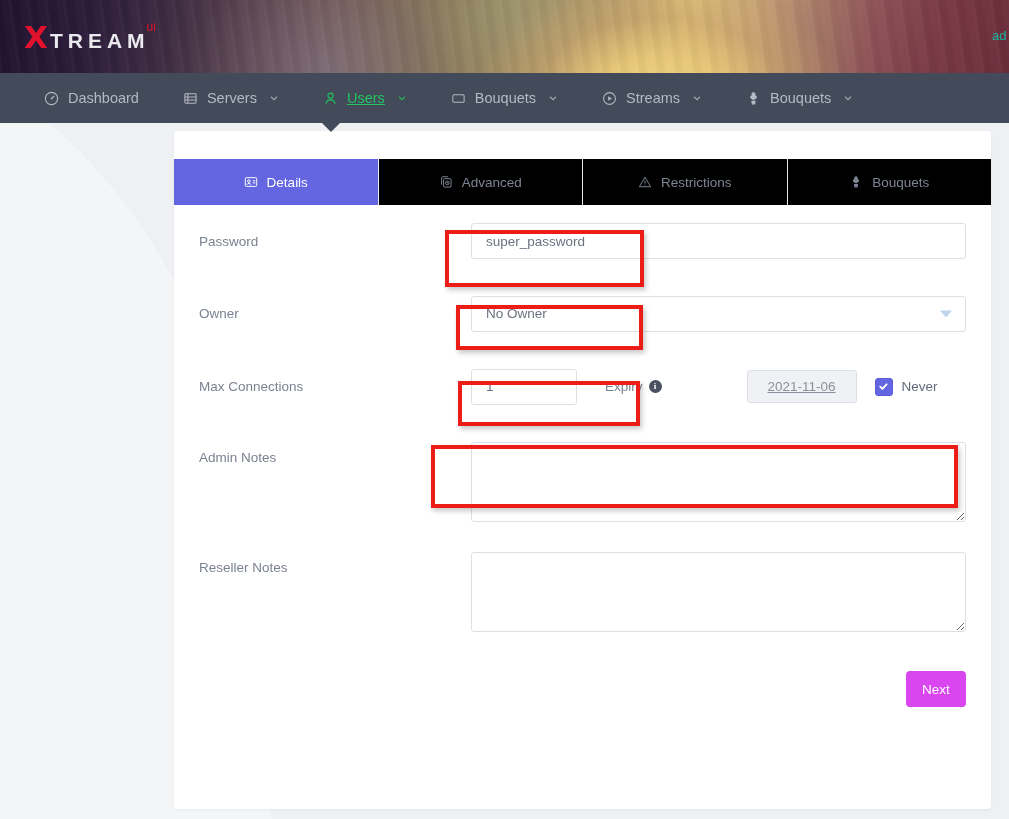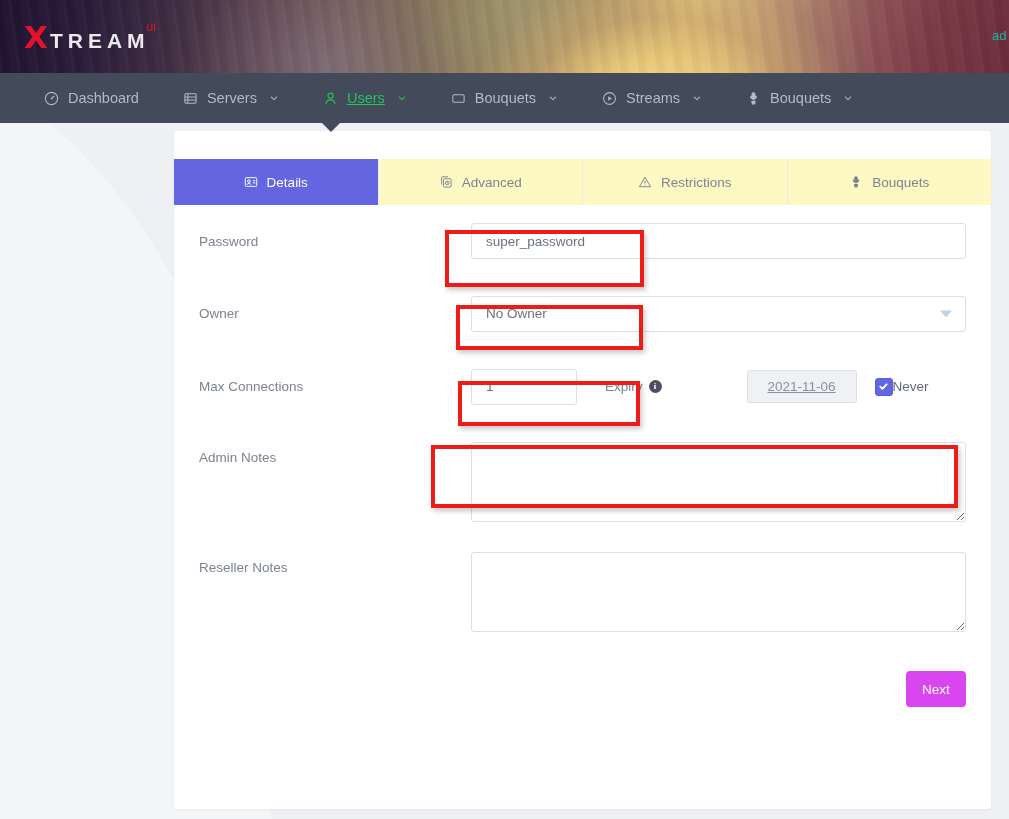--- a/index.html
+++ b/index.html
@@ -137,21 +137,21 @@
     border-radius: 3px;
     box-shadow: 0 1px 3px rgba(40,50,80,0.06);
     overflow: hidden;
   }
 
   
   .tabs {
     display: flex;
     height: 46px;
     margin-top: 28px;
-    background: #fef9c3;
+    background: #000000;
   }
   .tab {
     flex: 1;
     display: flex; align-items: center; justify-content: center;
     gap: 9px;
     font-size: 13.5px;
     color: #7d8494;
     cursor: pointer;
     border-right: 1px solid #e9eaee;
   }
@@ -227,21 +227,21 @@
   .date-field {
     margin-left: 85px;
     width: 110px; height: 33px;
     border: 1px solid #dcdfe6; border-radius: 3px;
     background: #f0f1f4;
     display: flex; align-items: center; justify-content: center;
     font-size: 13.5px; color: #8a909d; text-decoration: underline;
   }
   .never-wrap {
     margin-left: 18px;
-    display: flex; align-items: center; 
+    display: flex; align-items: center; gap: 9px;
   }
   .checkbox {
     width: 18px; height: 18px;
     border-radius: 3px;
     background: #6366e0;
     border: 1px solid #5a5ddb;
     display: flex; align-items: center; justify-content: center;
   }
   .checkbox svg { display: block; }
   .never-label { font-size: 13.5px; color: #626a7a; }

